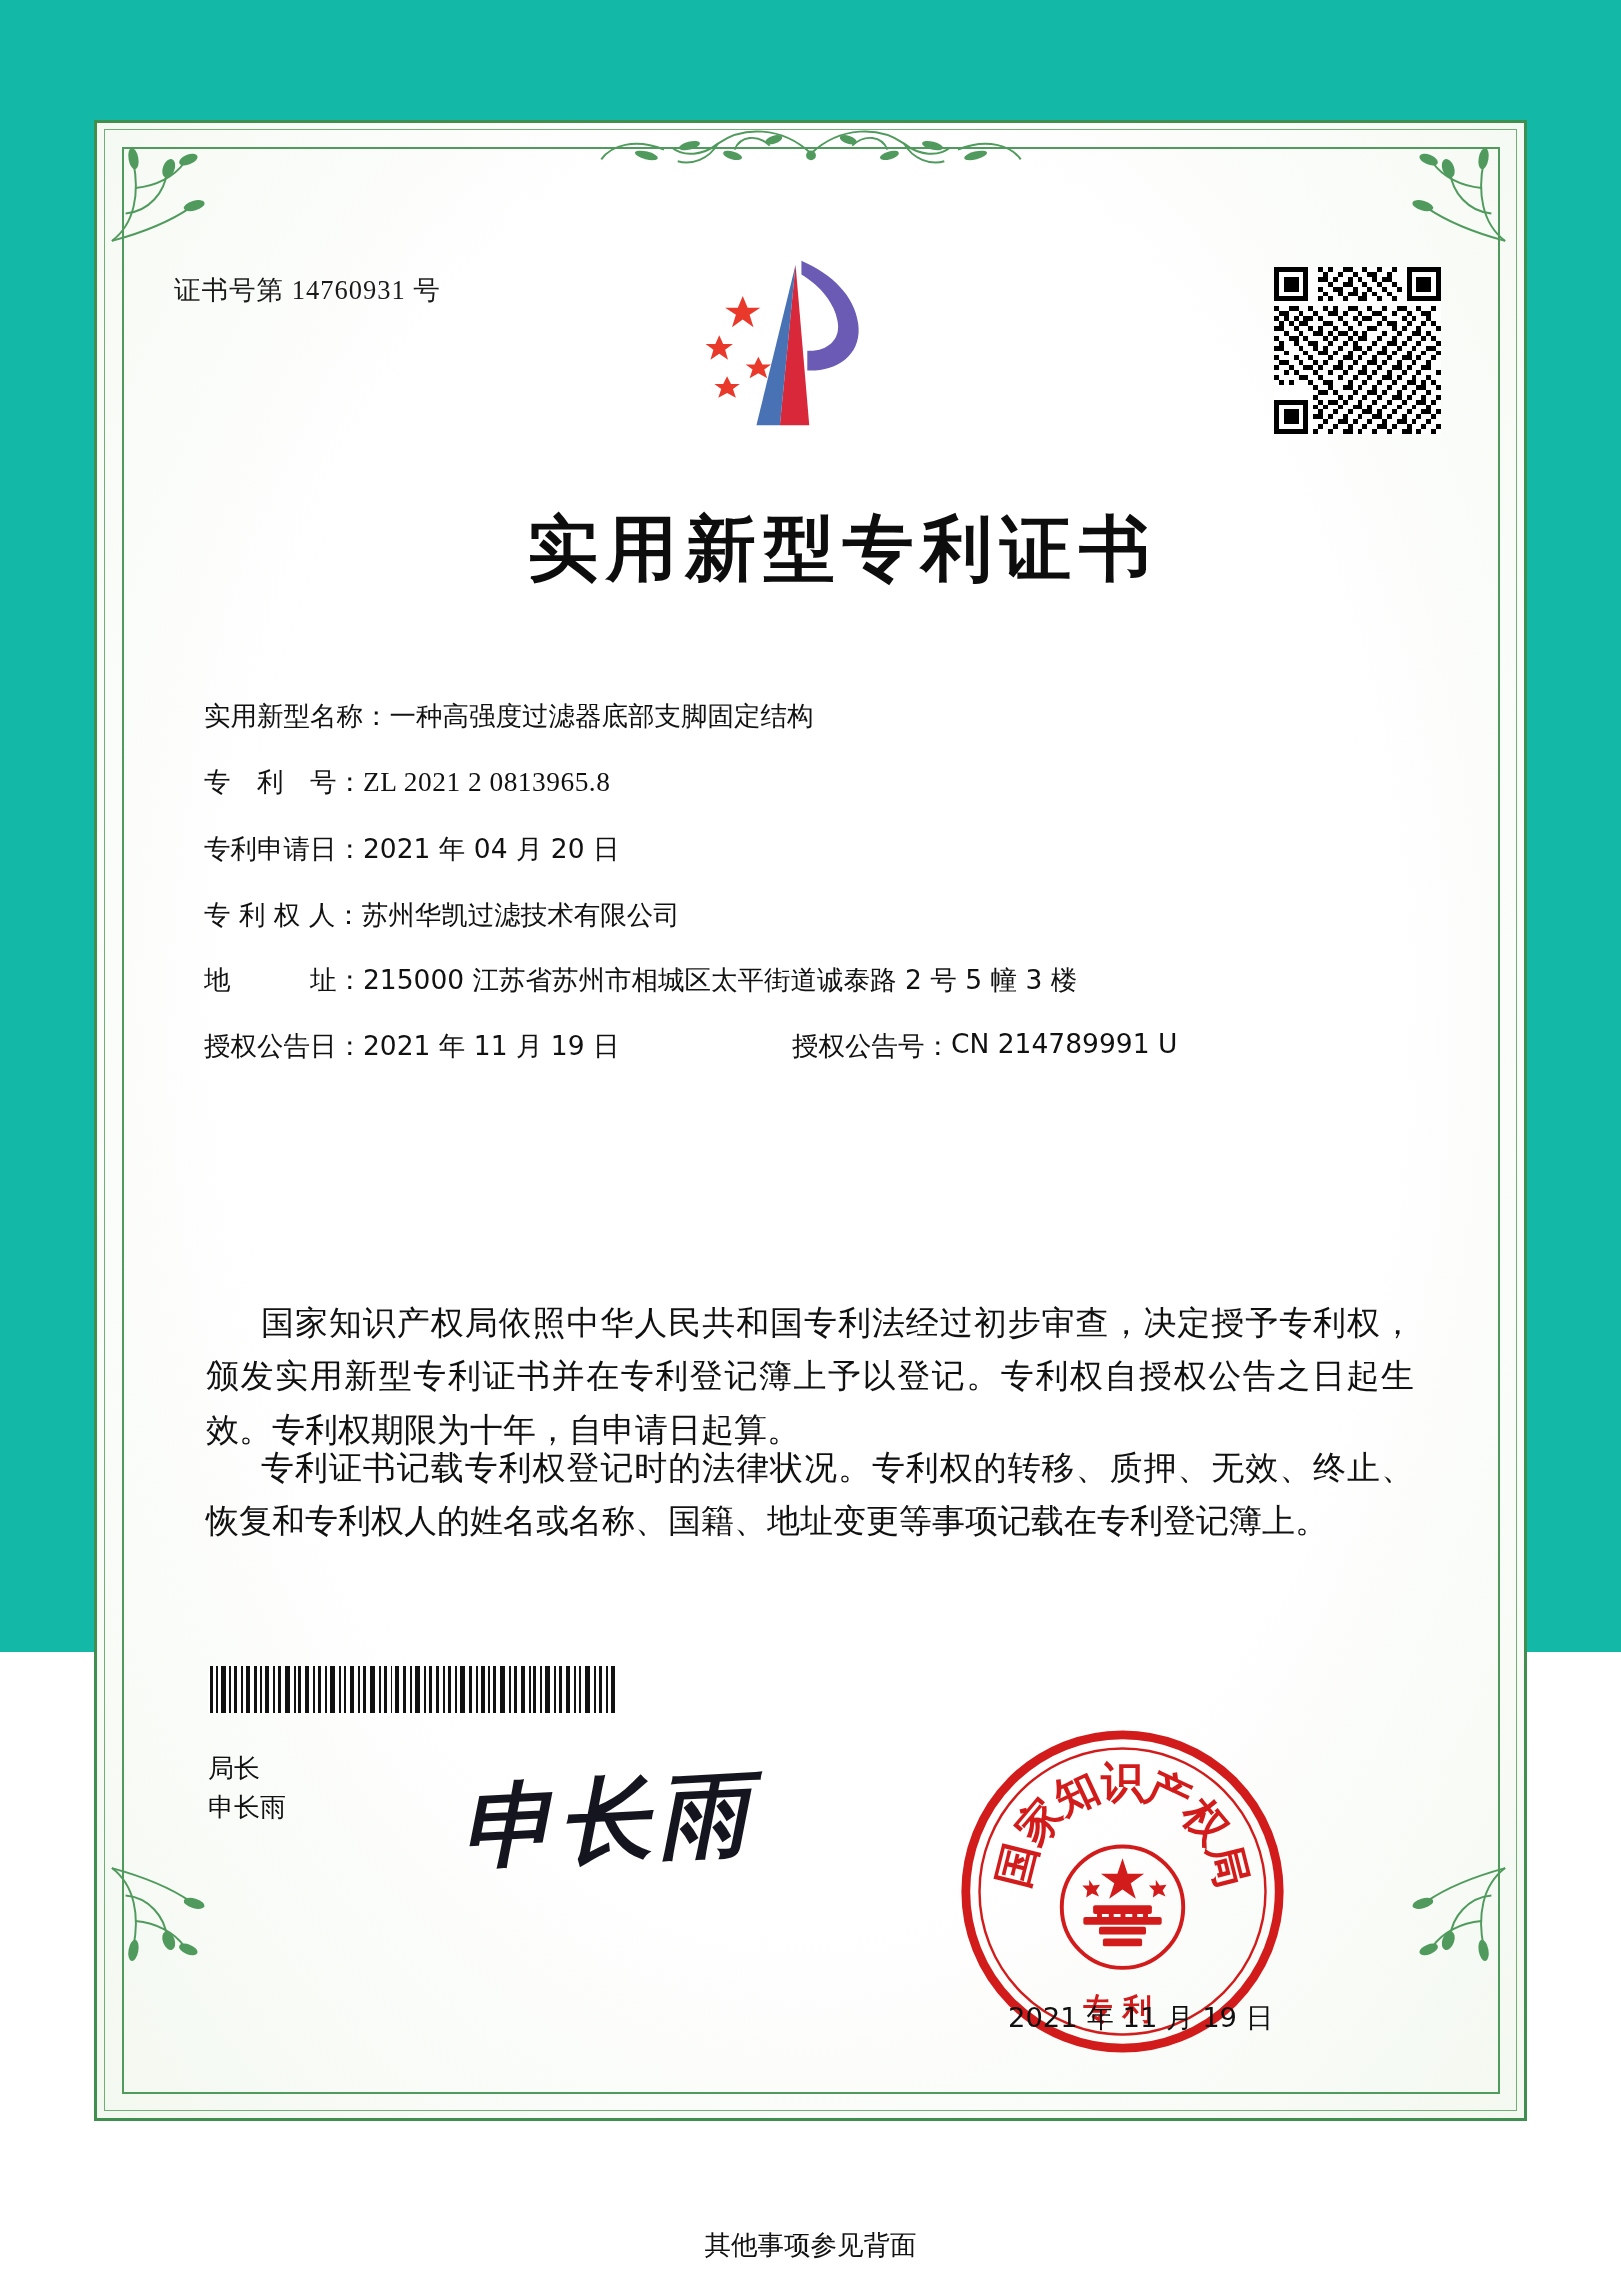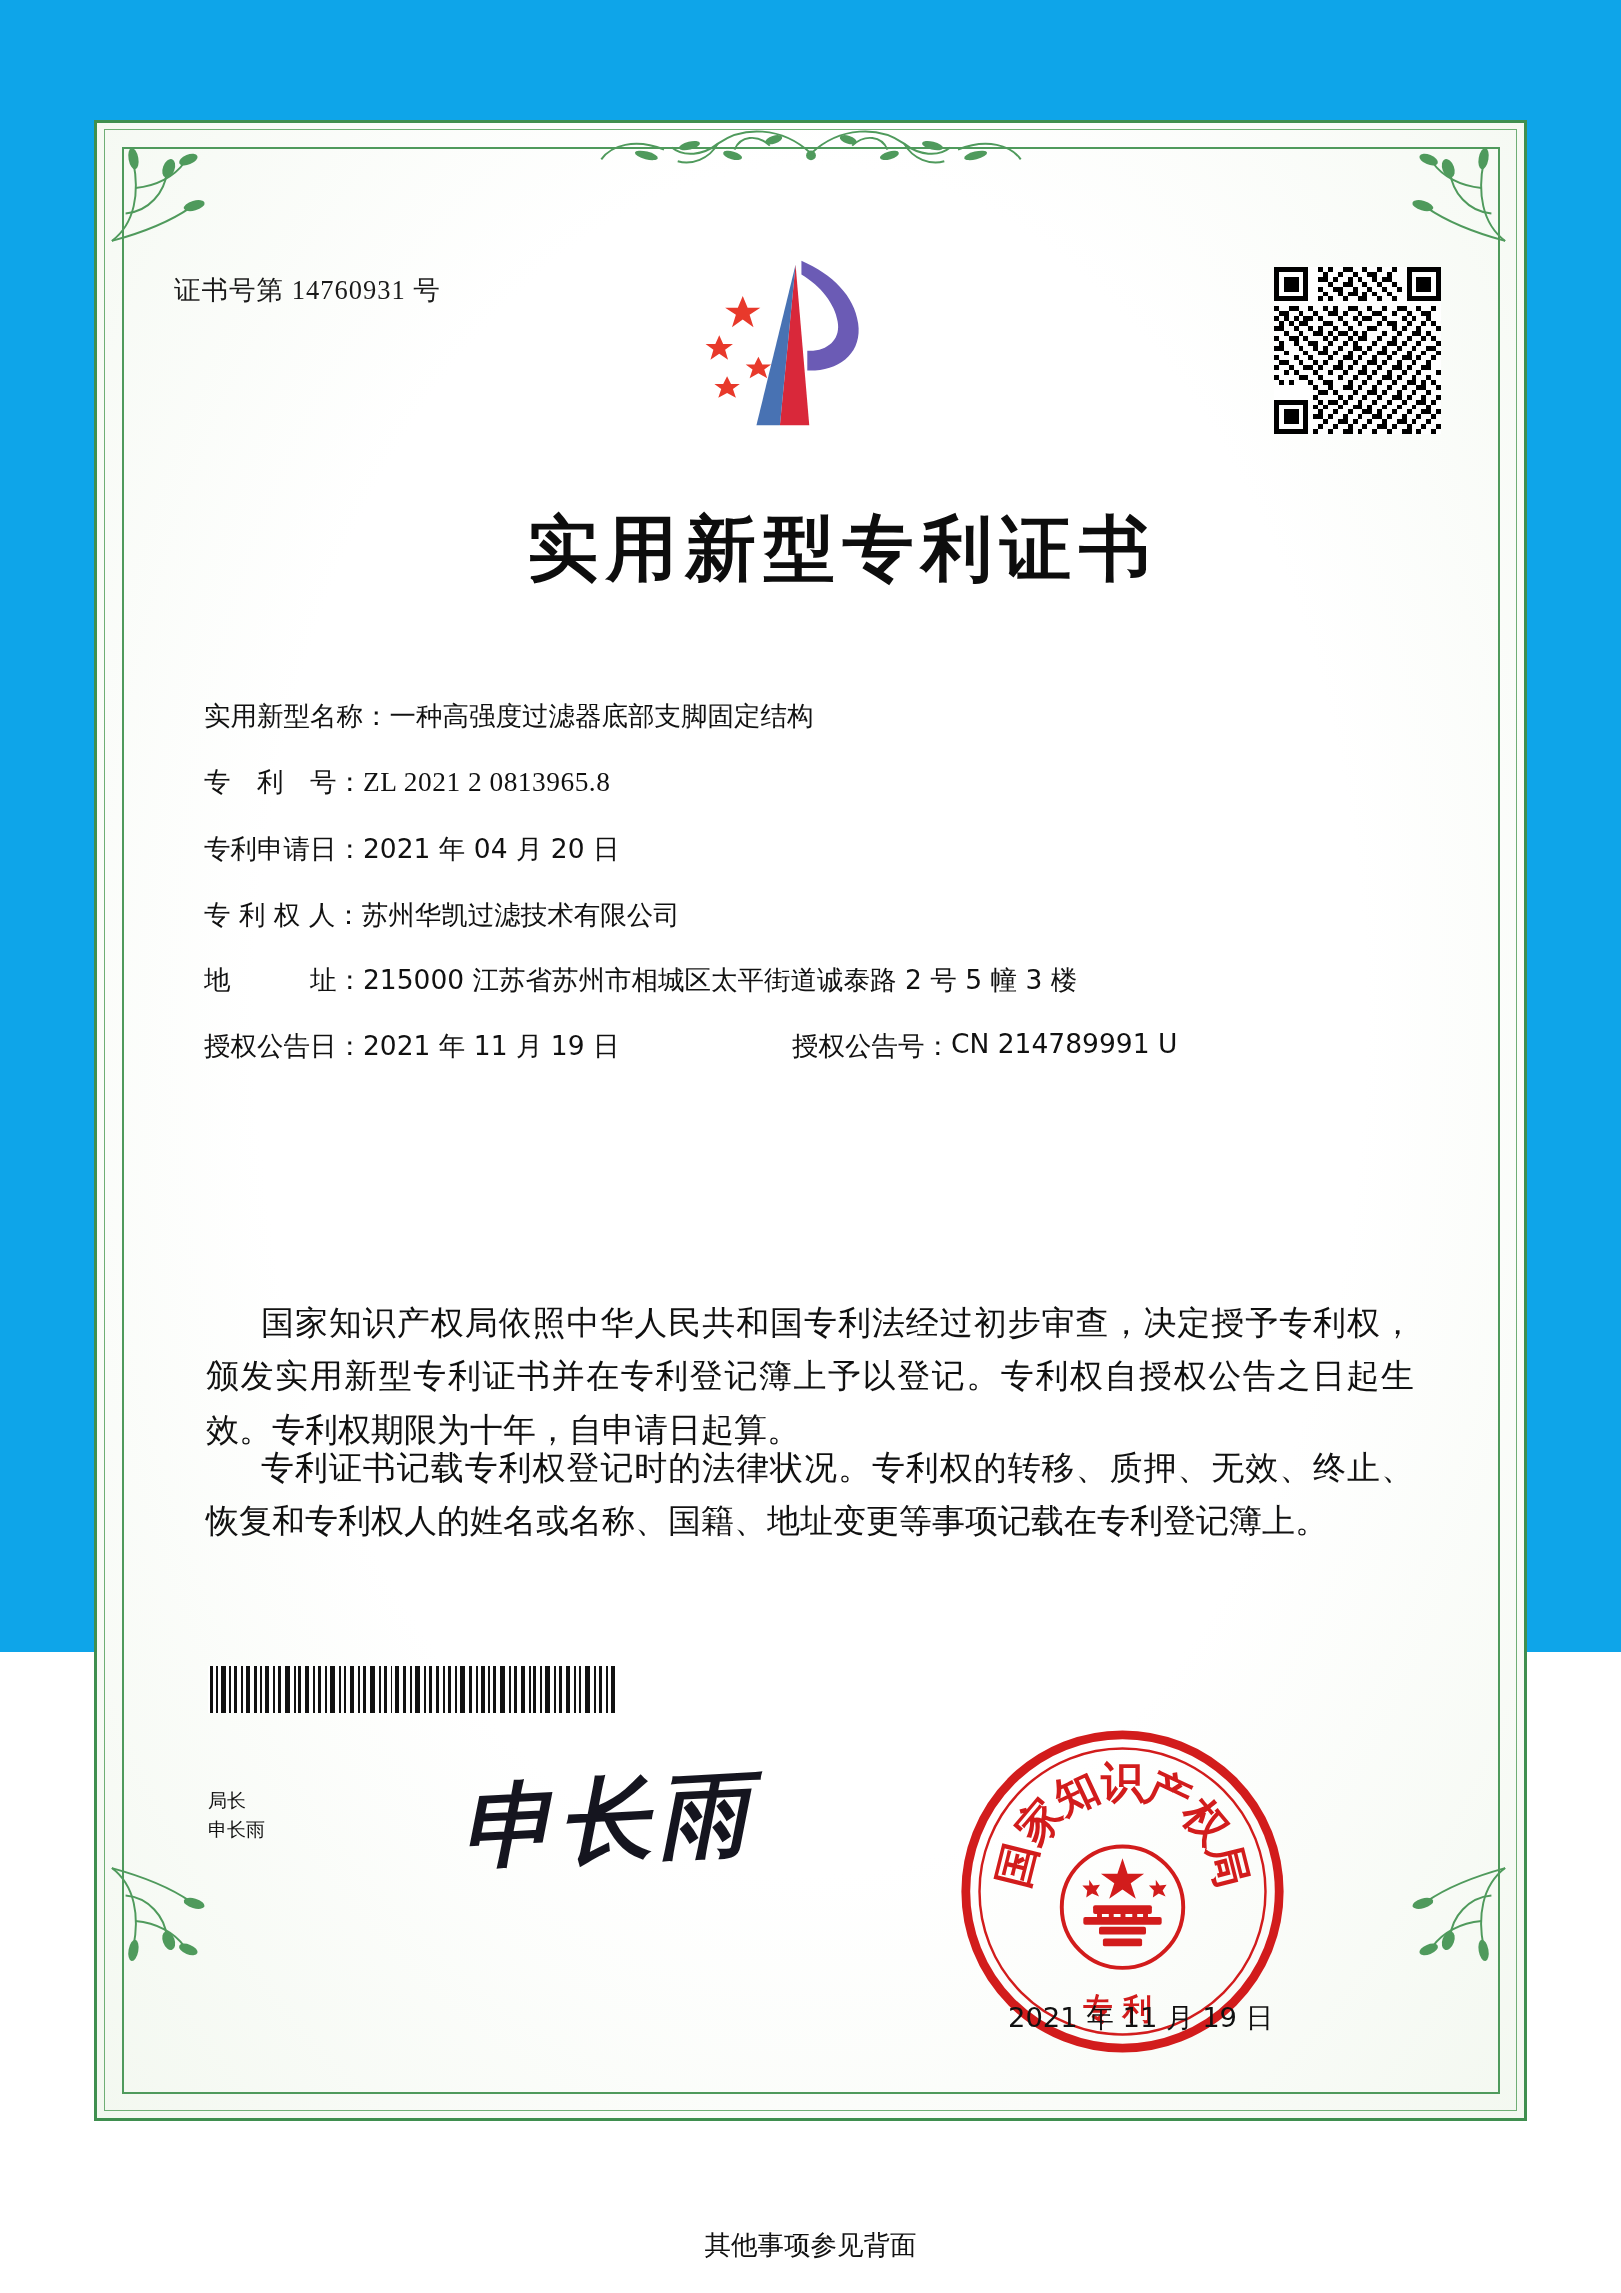--- a/index.html
+++ b/index.html
@@ -14,21 +14,21 @@
     color: #111;
     position: relative;
     overflow: hidden;
   }
 
   .page {
     position: absolute;
     left: 0; top: 0;
     width: 1621px;
     height: 1652px;
-    background: #0ea5e9;
+    background: #14b8a6;
   }
 
   
   .frame-outer {
     position: absolute;
     left: 94px;
     top: 120px;
     width: 1433px;
     height: 2001px;
     border: 3.9px solid #3f8f4f;
@@ -178,24 +178,24 @@
     left: 208px;
     top: 1666px;
     width: 412px;
     height: 47px;
   }
 
   
   .sig-label {
     position: absolute;
     left: 208px;
-    top: 1787px;
-    font-size: 19px;
+    top: 1751px;
+    font-size: 26px;
     line-height: 1.5;
-    font-family: Liberation Sans, sans-serif;
+    font-family: Liberation Mono, monospace;
   }
   .sig-script {
     position: absolute;
     left: 461px;
     top: 1759px;
     font-size: 92px;
     font-family: "DejaVu Serif", serif;
     font-style: italic;
     font-weight: bold;
     color: #15151f;

